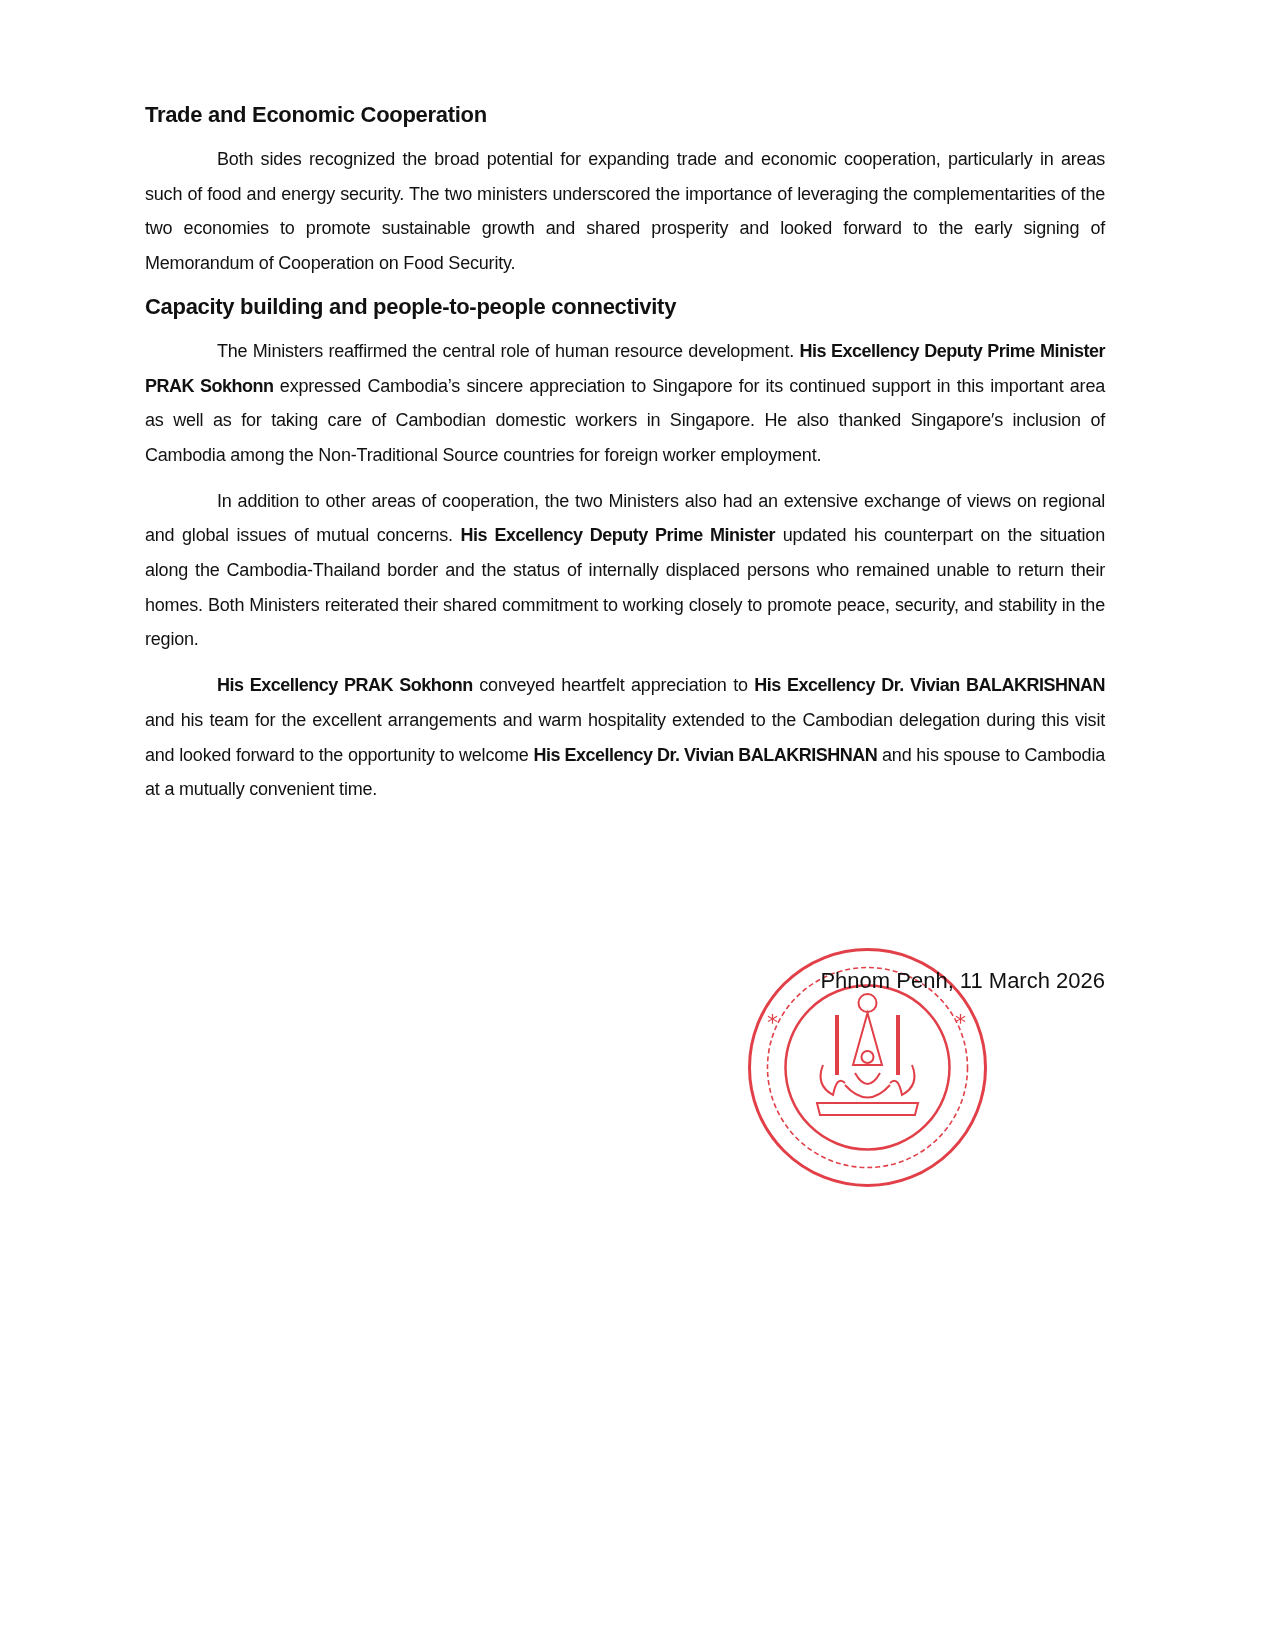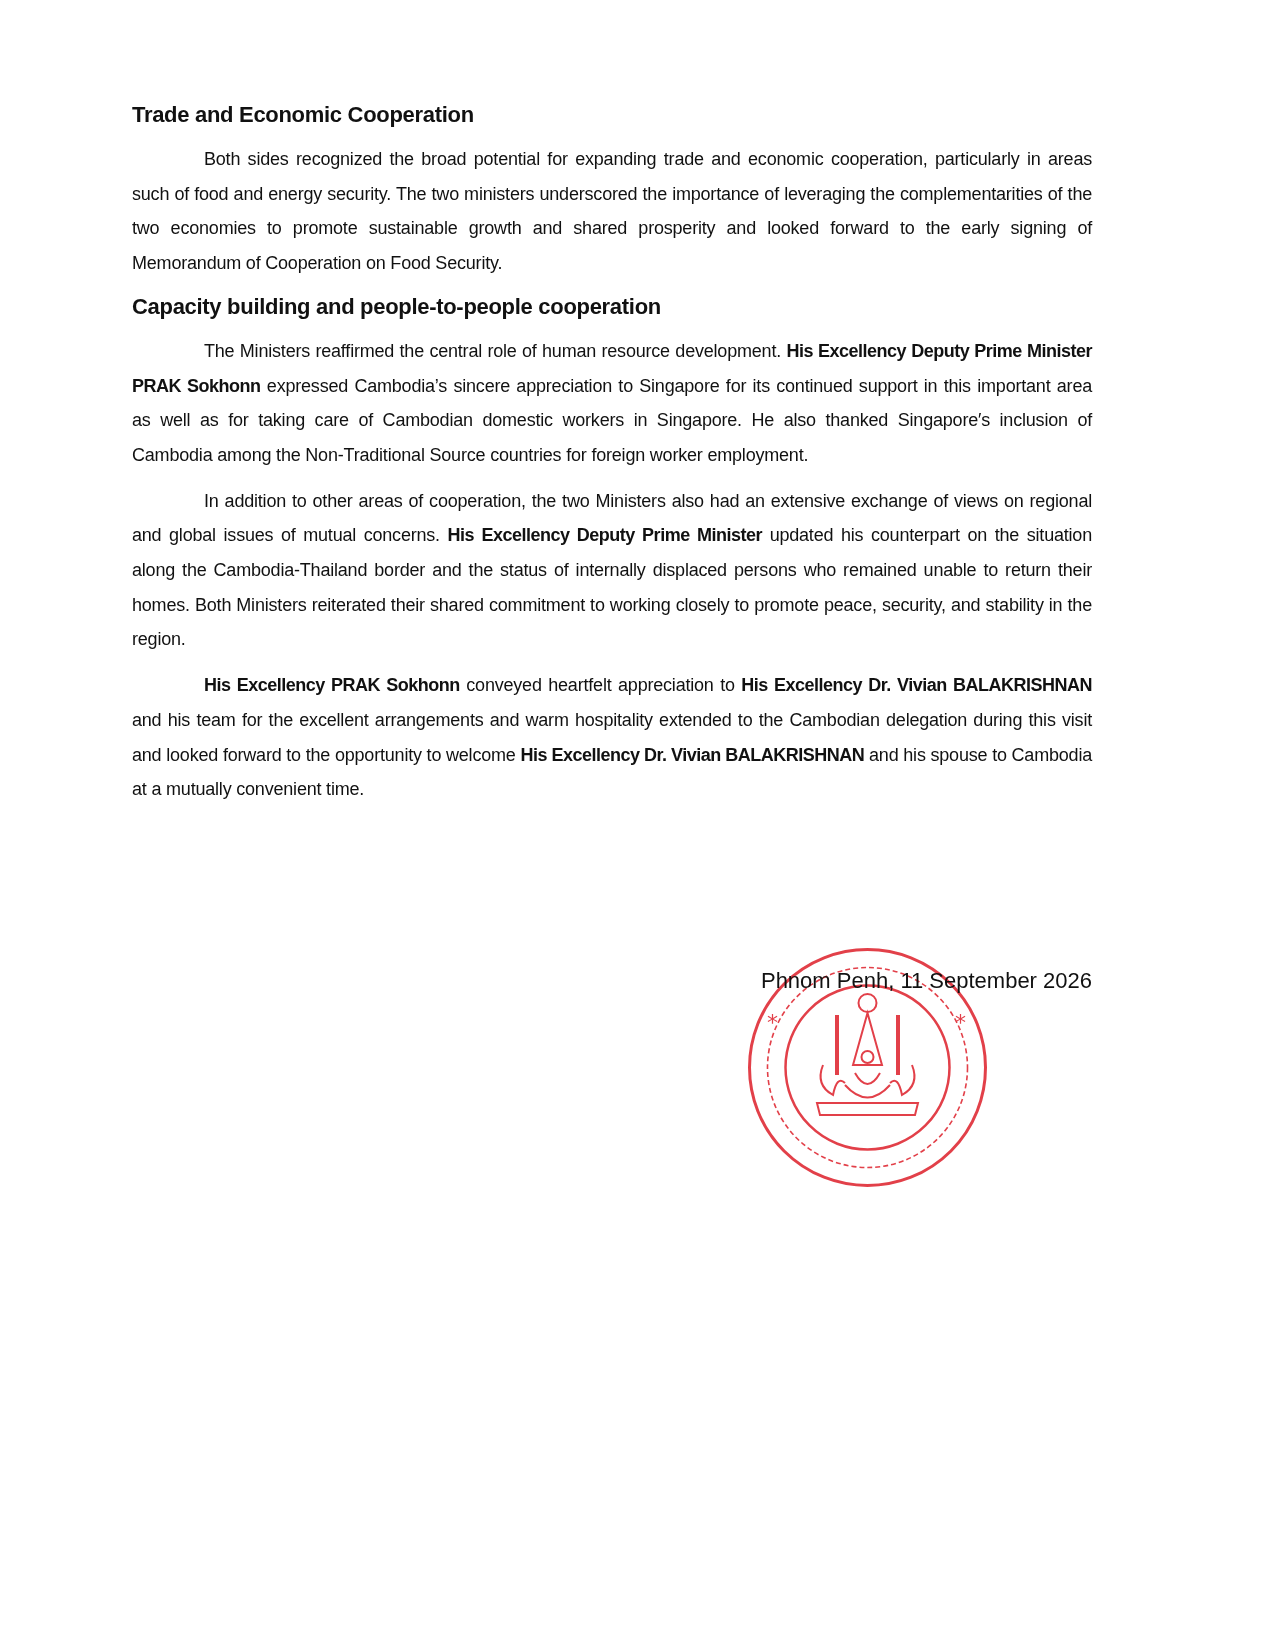--- a/index.html
+++ b/index.html
@@ -1,38 +1,38 @@
 <!DOCTYPE html>
 <html><head>
   <meta charset="utf-8">
   <style>
     html, body { margin: 0; padding: 0; background: #ffffff; }
     body { width: 1275px; height: 1650px; position: relative; overflow: hidden;
            font-family: "Liberation Sans", sans-serif; color: #111111; }
-    .page { position: absolute; left: 132px; top: 100px; width: 960px; }
+    .page { position: absolute; left: 145px; top: 100px; width: 960px; }
     .heading { font-size: 22px; line-height: 30px; margin: 0 0 12px 0; letter-spacing: -0.3px; }
     .para { font-size: 18px; line-height: 34.7px; margin: 0 0 11px 0; text-align: justify;
             text-indent: 72px; letter-spacing: -0.2px; }
     .para b { font-weight: bold; letter-spacing: -0.5px; }
     .sig { position: absolute; right: 0; font-size: 22px; line-height: 30px; z-index: 2; }
     .stamp { position: absolute; left: 745px; top: 945px; width: 245px; height: 245px; z-index: 1; opacity: 0.92; }
   </style>
 </head>
 <body>
 
 <div class="page">
   <h2 class="heading">Trade and Economic Cooperation</h2>
   <p class="para"><span>Both sides recognized the broad potential for expanding trade and economic cooperation, particularly in areas such of food and energy security. The two ministers underscored the importance of leveraging the complementarities of the two economies to promote sustainable growth and shared prosperity and looked forward to the early signing of Memorandum of Cooperation on Food Security.</span></p>
 
-  <h2 class="heading">Capacity building and people-to-people cooperation</h2>
+  <h2 class="heading">Capacity building and people-to-people connectivity</h2>
   <p class="para"><span>The Ministers reaffirmed the central role of human resource development. </span><b>His Excellency Deputy Prime Minister PRAK Sokhonn</b><span> expressed Cambodia’s sincere appreciation to Singapore for its continued support in this important area as well as for taking care of Cambodian domestic workers in Singapore. He also thanked Singapore′s inclusion of Cambodia among the Non-Traditional Source countries for foreign worker employment.</span></p>
   <p class="para"><span>In addition to other areas of cooperation, the two Ministers also had an extensive exchange of views on regional and global issues of mutual concerns. </span><b>His Excellency Deputy Prime Minister</b><span> updated his counterpart on the situation along the Cambodia-Thailand border and the status of internally displaced persons who remained unable to return their homes. Both Ministers reiterated their shared commitment to working closely to promote peace, security, and stability in the region.</span></p>
   <p class="para"><b>His Excellency PRAK Sokhonn</b><span> conveyed heartfelt appreciation to </span><b>His Excellency Dr. Vivian BALAKRISHNAN</b><span> and his team for the excellent arrangements and warm hospitality extended to the Cambodian delegation during this visit and looked forward to the opportunity to welcome </span><b>His Excellency Dr. Vivian BALAKRISHNAN</b><span> and his spouse to Cambodia at a mutually convenient time.</span></p>
 
-  <div class="sig" style="top: 866px;">Phnom Penh, 11 September 2026</div>
+  <div class="sig" style="top: 866px;">Phnom Penh, 11 March 2026</div>
 </div>
 
 <svg class="stamp" viewBox="0 0 245 245">
   <g id="stamp-g" fill="none" stroke-width="3" stroke="#e0303a">
     <circle cx="122.5" cy="122.5" r="118"></circle>
     <circle cx="122.5" cy="122.5" r="82" stroke-width="2.5"></circle>
     <text x="22" y="85" font-size="22" font-family="DejaVu Sans, sans-serif" stroke="none" fill="#e0303a">*</text>
     <text x="210" y="85" font-size="22" font-family="DejaVu Sans, sans-serif" stroke="none" fill="#e0303a">*</text>
     <g stroke-width="2">
       <circle cx="122.5" cy="58" r="9"></circle>

